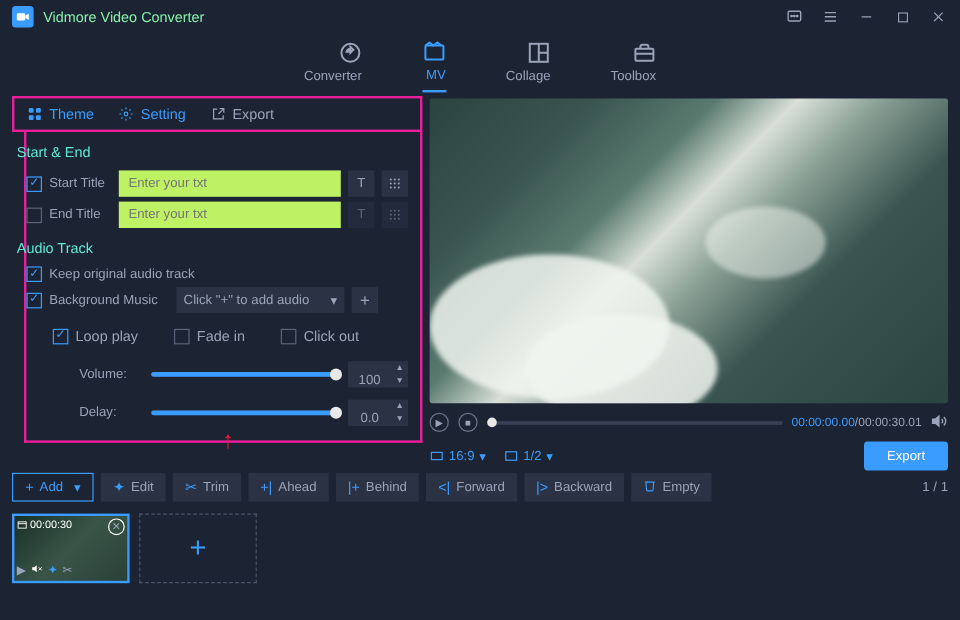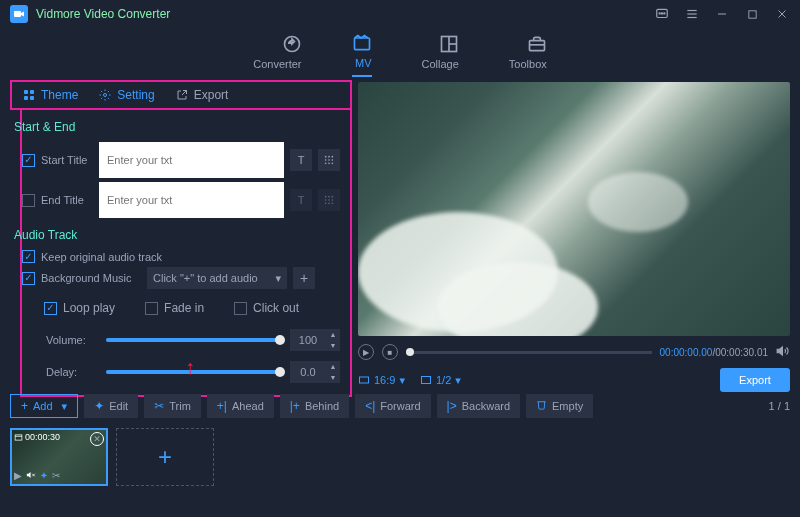--- a/index.html
+++ b/index.html
@@ -22,32 +22,32 @@
 .tab { display:flex; align-items:center; gap:5px; padding:0 10px; height:26px; cursor:pointer; color:#3b9cff; font-size:12px; }
 .tab.export { color:#9aa4b8; }
 .tab .ticon { width:14px; height:14px; display:flex; align-items:center; justify-content:center; }
 .panel { border:2px solid #e91e9c; border-top:none; padding:6px 10px 12px 0; margin-left:10px; margin-right:0; }
 .section-title { color:#5eead4; font-size:12px; margin:4px 0 8px -8px; }
 .row { display:flex; align-items:center; gap:6px; margin:4px 0; }
 .chk { width:13px; height:13px; border:1px solid #3b9cff; display:inline-flex; align-items:center; justify-content:center; cursor:pointer; }
 .chk.checked::after { content:"✓"; color:#3b9cff; font-size:10px; line-height:1; }
 .chk.unchecked { border-color:#5a6478; }
 .chklbl { font-size:11px; color:#9aa4b8; min-width:52px; }
-.input { background:#ffffff; border:none; color:#6a7488; padding:4px 8px; font-size:11px; height:36px; flex:1; }
+.input { background:#bef264; border:none; color:#6a7488; padding:4px 8px; font-size:11px; height:22px; flex:1; }
 .iconbtn { width:22px; height:22px; background:#2a3244; display:flex; align-items:center; justify-content:center; cursor:pointer; color:#9aa4b8; font-size:11px; }
 .iconbtn.dim { opacity:.5; }
 .select { background:#2a3244; border:none; color:#9aa4b8; font-size:11px; height:22px; padding:0 6px; display:flex; align-items:center; justify-content:space-between; width:140px; cursor:pointer; }
 .plusbtn { width:22px; height:22px; background:#2a3244; color:#9aa4b8; display:flex; align-items:center; justify-content:center; cursor:pointer; font-size:14px; }
 .audio-opts { display:flex; gap:30px; margin:8px 0 8px 22px; }
-.slider-row { display:flex; align-items:center; gap:10px; margin:10px 0 0 24px; }
+.slider-row { display:flex; align-items:center; gap:10px; margin:10px 0 0 44px; }
 .slider-lbl { width:50px; font-size:11px; }
 .slider { flex:1; height:4px; background:#3a4258; position:relative; border-radius:2px; }
 .slider-fill { height:4px; background:#3b9cff; border-radius:2px; position:absolute; }
 .slider-thumb { width:10px; height:10px; background:#e8e8e8; border-radius:50%; position:absolute; top:-3px; cursor:pointer; }
-.numbox { width:50px; height:22px; background:#2a3244; display:flex; align-items:center; }
+.numbox { width:50px; height:22px; background:#2a3244; display:flex; align-items:flex-end; }
 .numbox-val { flex:1; text-align:center; font-size:11px; }
 .numbox-spin { display:flex; flex-direction:column; width:14px; }
 .numbox-spin div { height:11px; display:flex; align-items:center; justify-content:center; font-size:7px; cursor:pointer; }
 .arrow-annot { position:absolute; left:185px; top:356px; color:#ff1744; font-size:20px; }
 .right { flex:1; padding:4px 10px 0 6px; }
 .preview { height:254px; background:linear-gradient(135deg,#2a4540 0%,#3a5550 20%,#5a7a6f 35%,#d8e0d8 45%,#8aa095 55%,#3a5550 70%,#2a4540 100%); position:relative; border-radius:2px; overflow:hidden; }
 .wave { position:absolute; background:rgba(240,245,240,.85); border-radius:50%; filter:blur(2px); }
 .preview-ctrl { display:flex; align-items:center; gap:8px; margin-top:6px; height:20px; }
 .pbtn { width:16px; height:16px; border:1px solid #6a7488; border-radius:50%; display:flex; align-items:center; justify-content:center; cursor:pointer; font-size:8px; }
 .prog { flex:1; height:3px; background:#3a4258; position:relative; }

